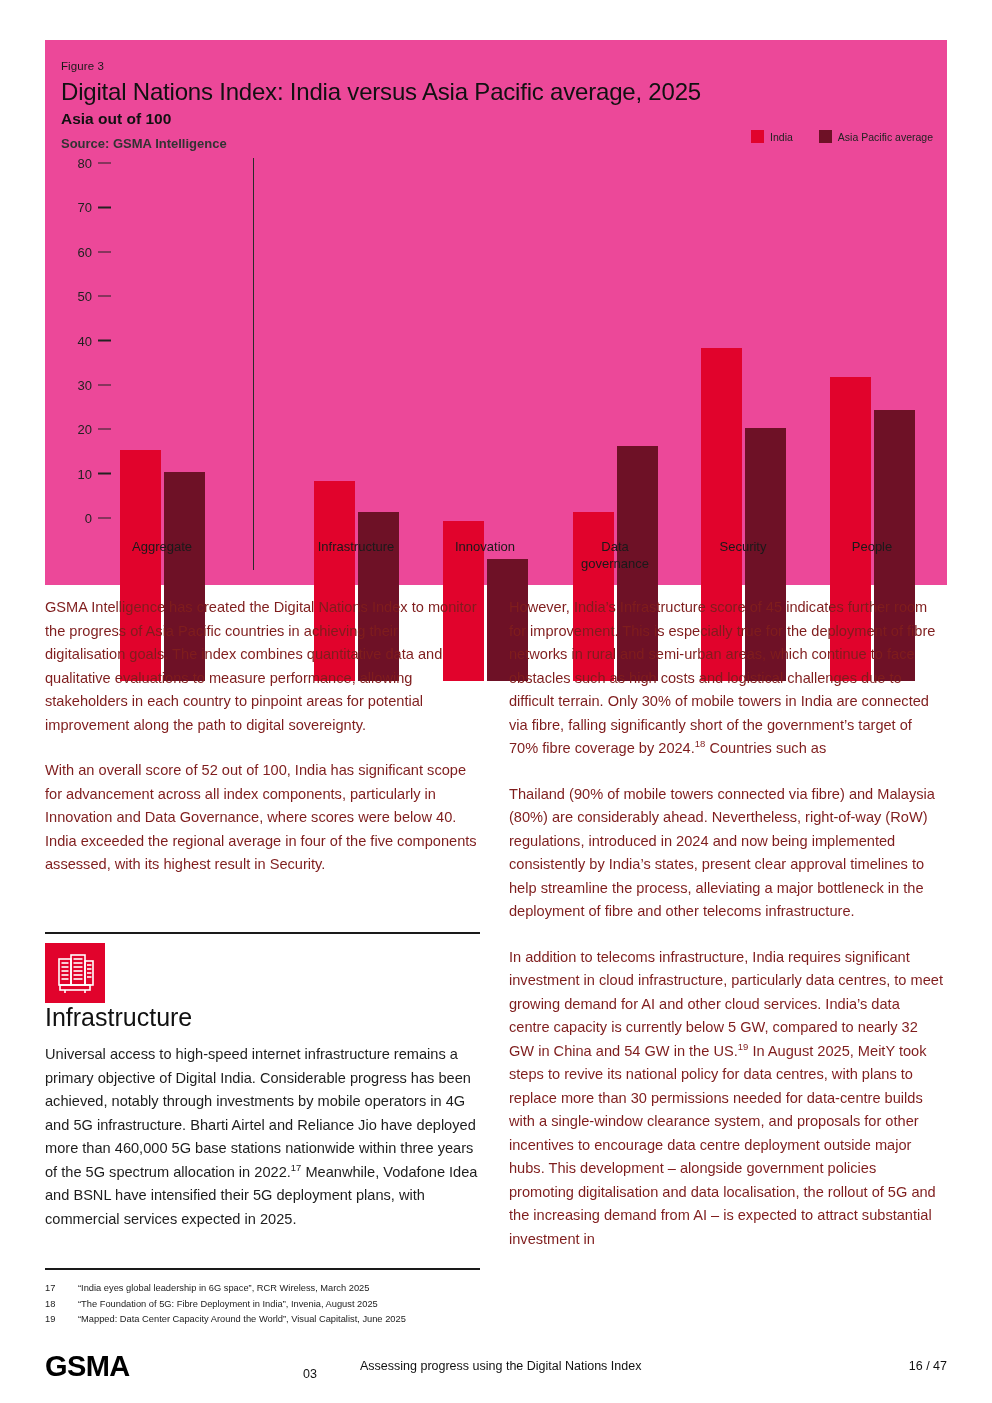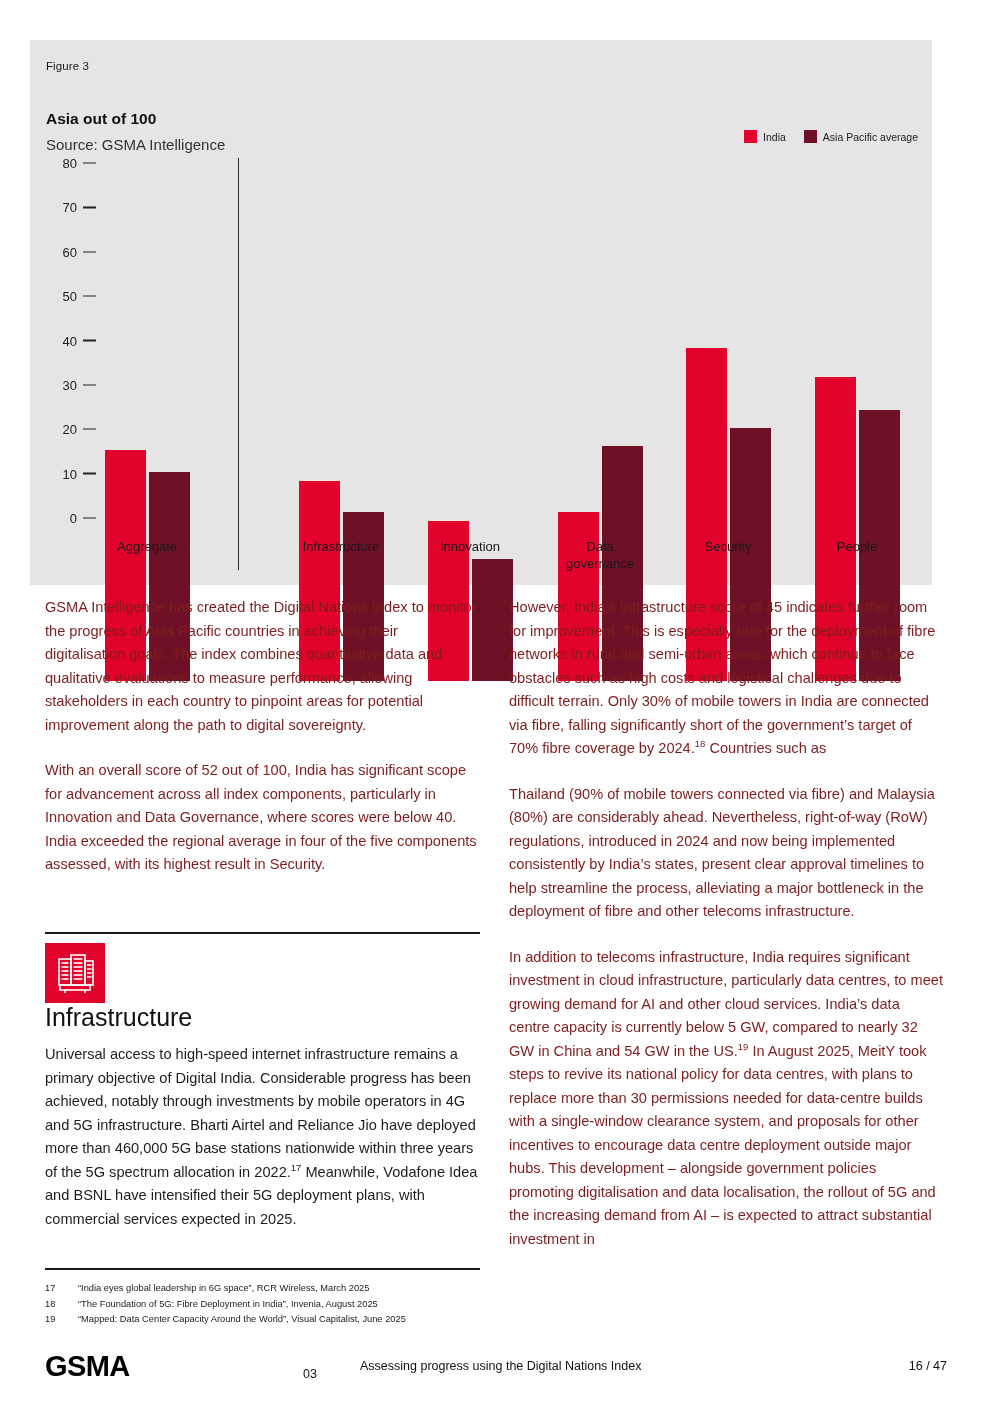--- a/index.html
+++ b/index.html
@@ -12,25 +12,25 @@
     height: 1403px;
     position: relative;
     font-family: "Liberation Sans", sans-serif;
     color: #1a1a1a;
     overflow: hidden;
   }
 
   
   .figure-card {
     position: absolute;
-    left: 30px;
+    left: 45px;
     top: 40px;
     width: 902px;
     height: 545px;
-    background: #e5e5e5;
+    background: #ec4899;
     box-sizing: border-box;
   }
   .fig-label {
     position: absolute;
     left: 16px;
     top: 20px;
     font-size: 11.5px;
     color: #1a1a1a;
     letter-spacing: 0.1px;
   }
@@ -49,33 +49,33 @@
     left: 16px;
     top: 70px;
     font-size: 15.5px;
     font-weight: 700;
     color: #111;
   }
   .fig-source {
     position: absolute;
     left: 16px;
     top: 96px;
-    font-size: 15px;
-    font-weight: 400;
+    font-size: 13px;
+    font-weight: 700;
     color: #333;
   }
 
   
   .legend {
     position: absolute;
     right: 14px;
     top: 90px;
     display: flex;
     align-items: flex-start;
-    gap: 18px;
+    gap: 26px;
   }
   .legend-item {
     display: flex;
     align-items: center;
     gap: 6px;
     font-size: 10.5px;
     color: #222;
   }
   .legend-swatch {
     width: 13px;
@@ -233,20 +233,21 @@
     font-size: 12.5px;
     color: #111;
   }
 </style>
 </head>
 <body>
 
 <div class="figure-card">
 
   <div class="fig-label">Figure 3</div>
+  <div class="fig-title">Digital Nations Index: India versus Asia Pacific average, 2025</div>
   <div class="fig-subtitle">Asia out of 100</div>
   <div class="fig-source">Source: GSMA Intelligence</div>
 
   <div class="legend" id="legend">
       <div class="legend-item">
         <span class="legend-swatch" style="background: rgb(225, 3, 44);"></span>
         <span>India</span>
       </div>
       <div class="legend-item">
         <span class="legend-swatch" style="background: rgb(110, 17, 38);"></span>

